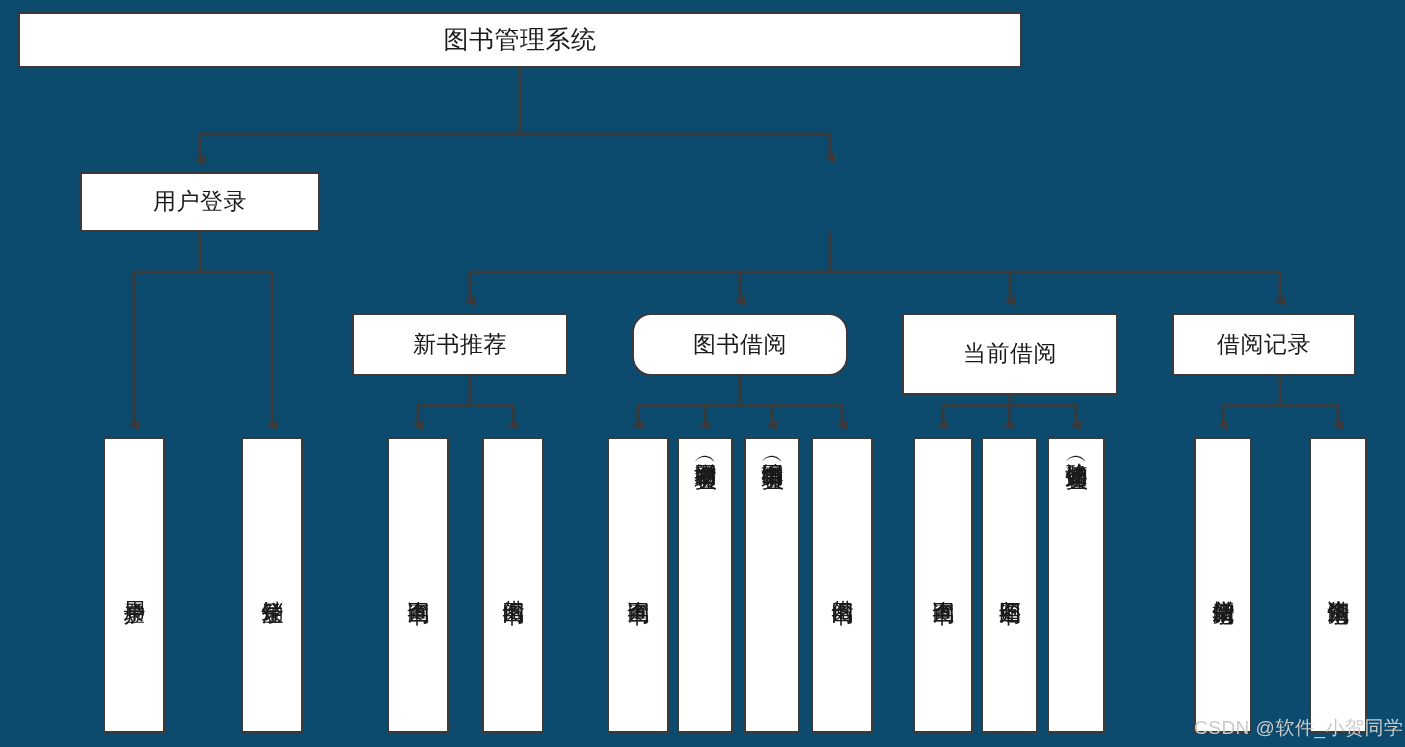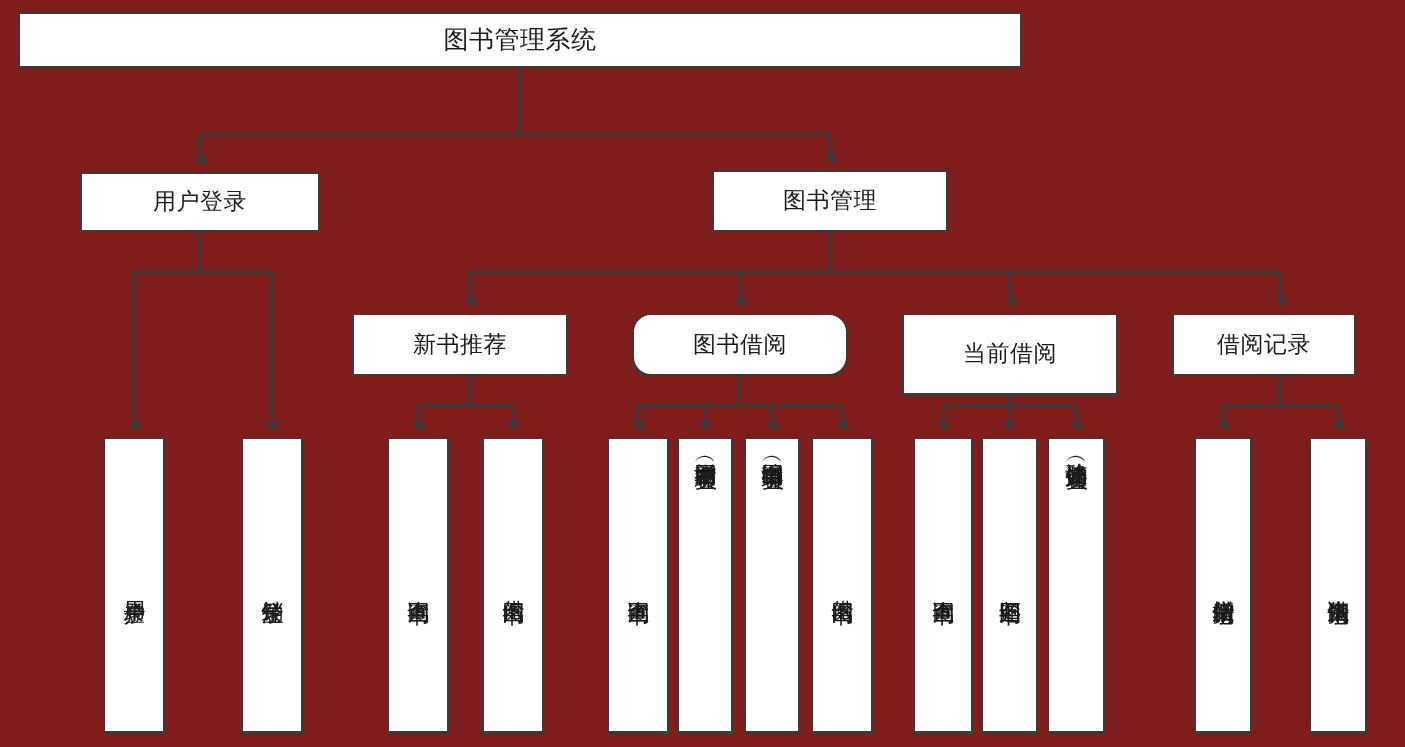--- a/index.html
+++ b/index.html
@@ -7,21 +7,21 @@
     padding: 0;
     background: #ffffff;
   }
   body {
     font-family: "Liberation Sans", "DejaVu Sans", sans-serif;
   }
   #canvas {
     position: relative;
     width: 1405px;
     height: 747px;
-    background: #7f1d1d;
+    background: #0c4a6e;
     overflow: hidden;
   }
   #edges {
     position: absolute;
     left: 0;
     top: 0;
     width: 1405px;
     height: 747px;
     pointer-events: none;
   }
@@ -132,23 +132,20 @@
     </g>
   </svg>
 
   <div class="node root" style="left:18px; top:12px; width:1004px; height:56px;">
     <span class="label">图书管理系统</span>
   </div>
 
   <div class="node lvl2" style="left:80px; top:172px; width:240px; height:60px;">
     <span class="label">用户登录</span>
   </div>
-  <div class="node lvl2" style="left:712px; top:170px; width:236px; height:62px;">
-    <span class="label">图书管理</span>
-  </div>
 
   <div class="node lvl3" style="left:352px; top:313px; width:216px; height:63px;">
     <span class="label">新书推荐</span>
   </div>
   <div class="node lvl3" style="left:632px; top:313px; width:216px; height:63px;border-radius:19px;">
     <span class="label">图书借阅</span>
   </div>
   <div class="node lvl3" style="left:902px; top:313px; width:216px; height:82px;">
     <span class="label">当前借阅</span>
   </div>
@@ -189,14 +186,15 @@
   <div class="node leaf" style="left:1047px; top:437px; width:58px; height:296px;">
     <span class="label">确认归还（管理员）</span>
   </div>
   <div class="node leaf centered" style="left:1194px; top:437px; width:58px; height:296px;">
     <span class="label">新增借阅记录</span>
   </div>
   <div class="node leaf centered" style="left:1309px; top:437px; width:58px; height:296px;">
     <span class="label">查询借阅记录</span>
   </div>
 
+  <div class="watermark" style="left:1194px; top:715px;">CSDN @软件_小贺同学</div>
 
 </div>
 
 </body></html>

